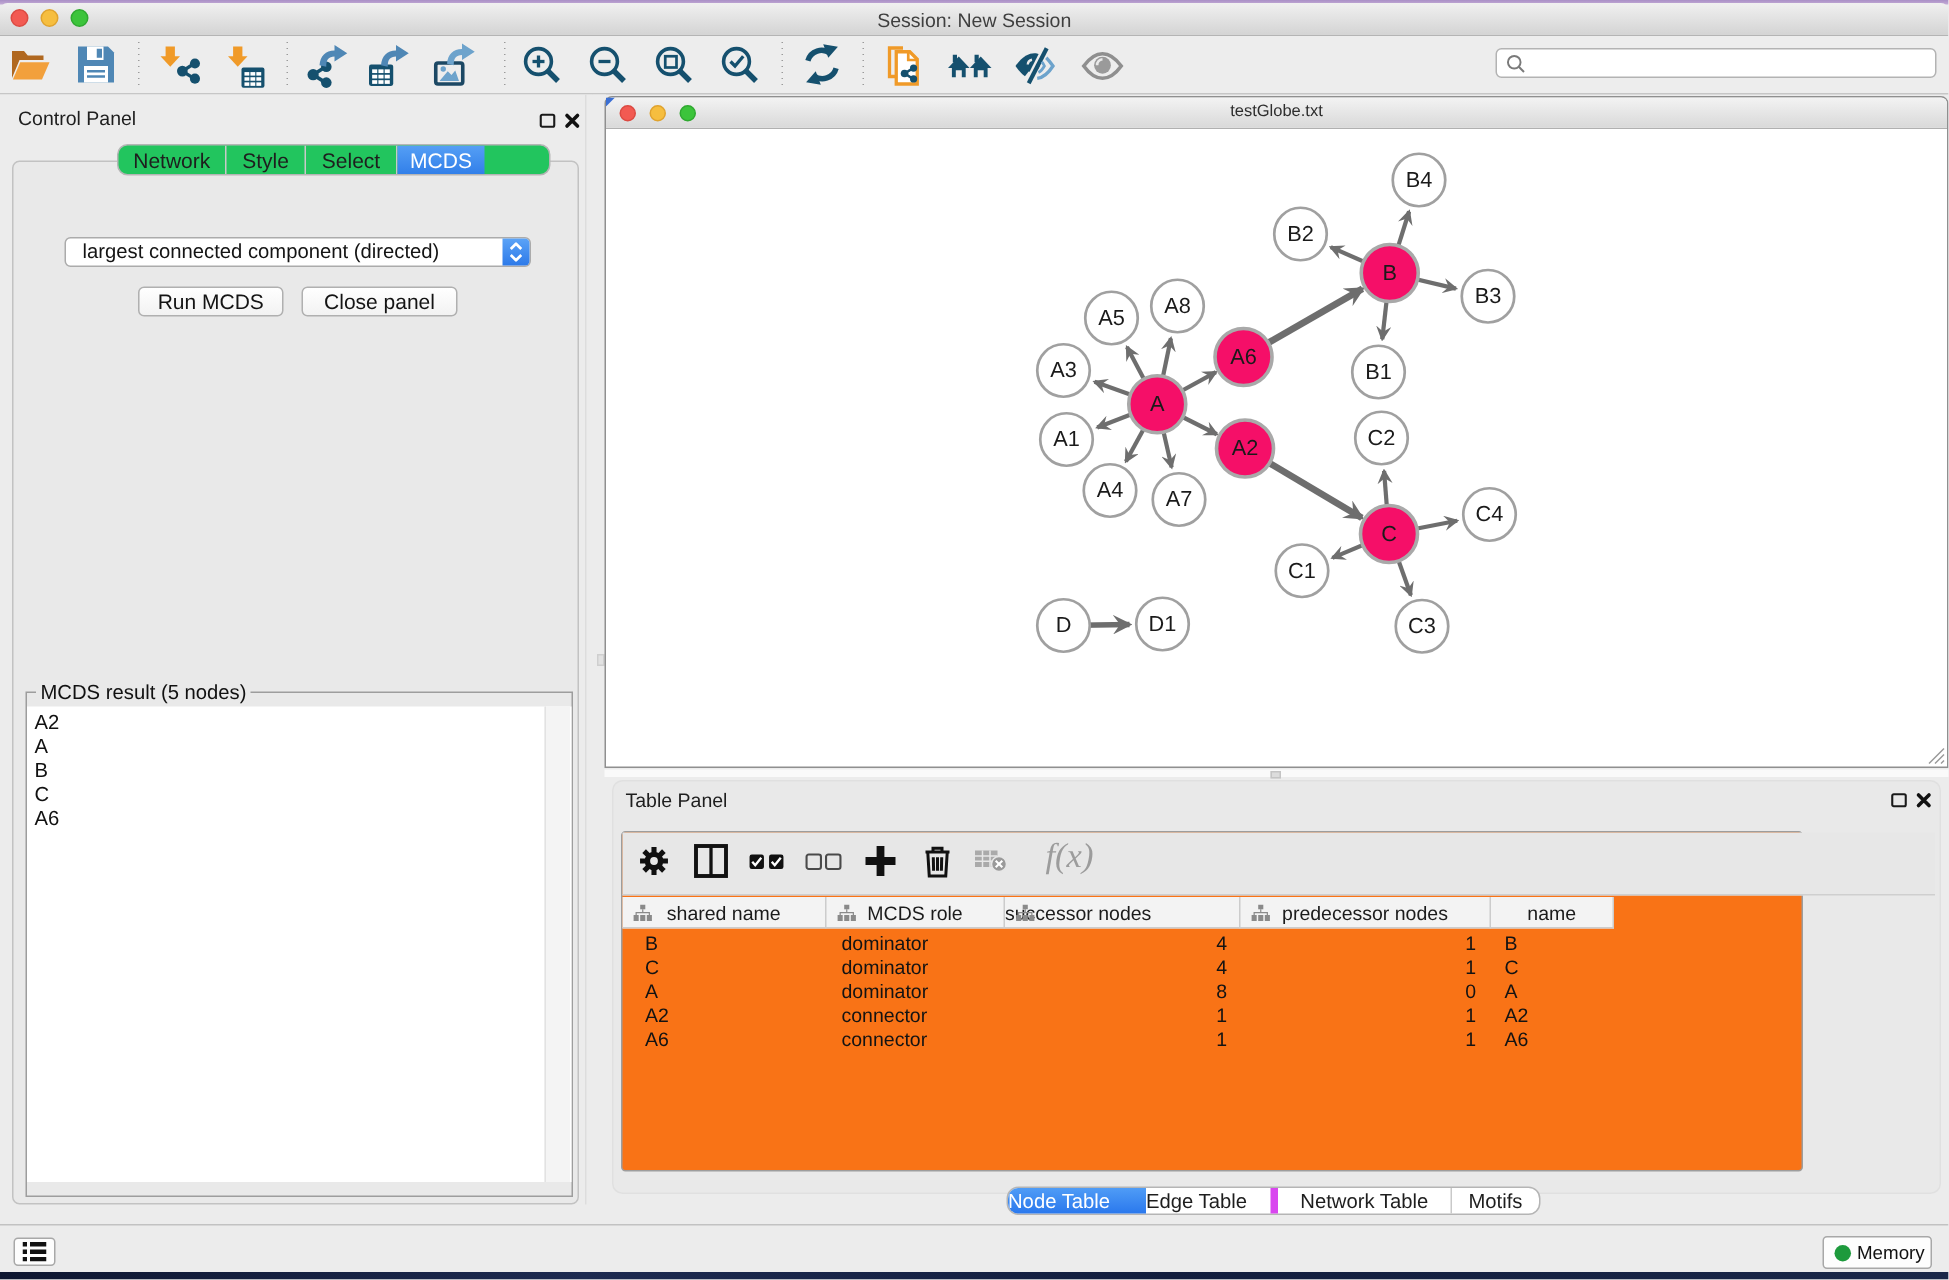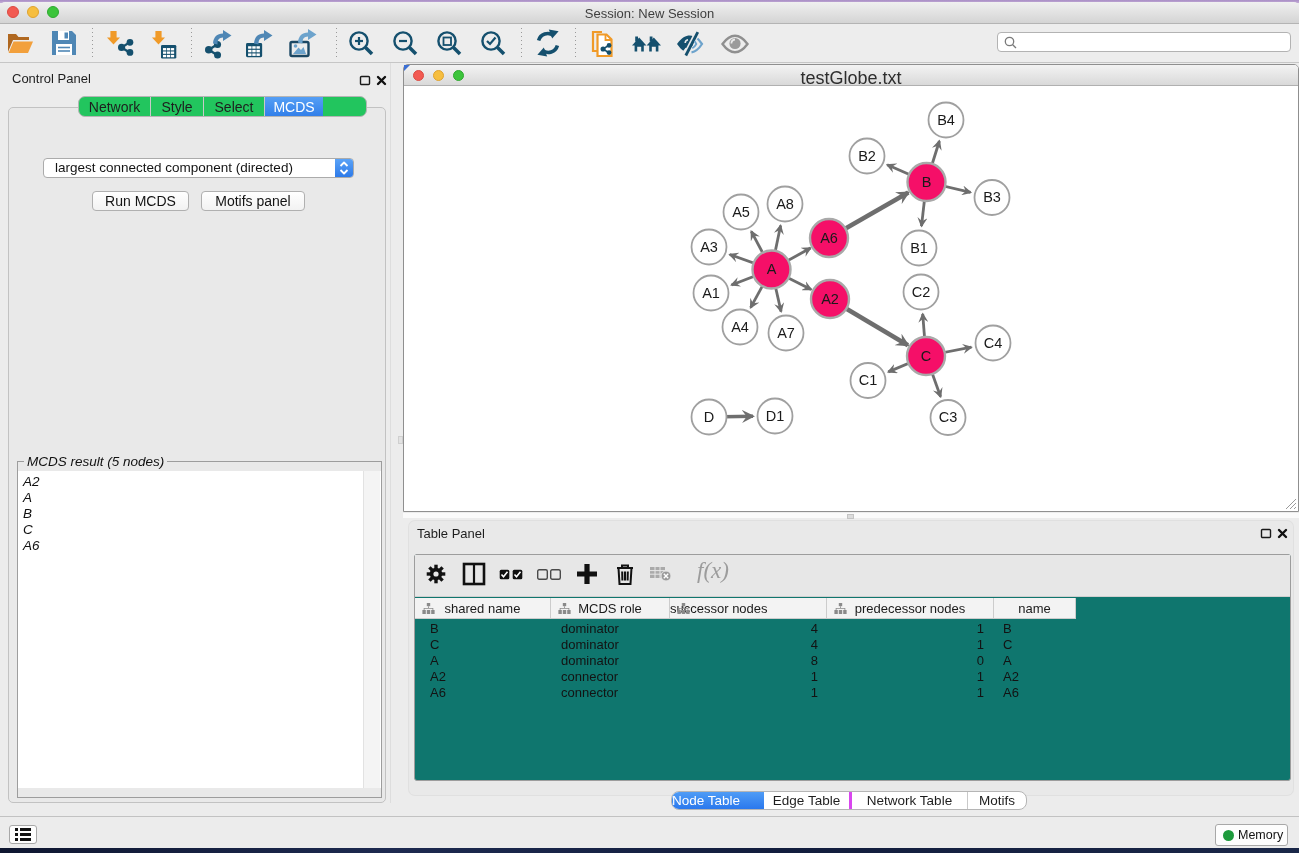--- a/index.html
+++ b/index.html
@@ -237,40 +237,40 @@
     <div class="abs" style="left:11px;top:1px;font-size:13.5px;color:#141414;">largest connected component (directed)</div>
     <div class="abs" style="right:0px;top:0px;width:18px;height:18px;background:linear-gradient(#5ba3f7,#2d7ae9);border-radius:0 3px 3px 0;">
       <svg width="18" height="18" viewBox="0 0 18 18">
           <path d="M5.5 7 L9 3.5 L12.5 7" fill="none" stroke="#fff" stroke-width="1.8" stroke-linejoin="round"></path>
           <path d="M5.5 11 L9 14.5 L12.5 11" fill="none" stroke="#fff" stroke-width="1.8" stroke-linejoin="round"></path>
         </svg>
     </div>
   </div>
 
   <div class="abs" style="left:92px;top:128px;width:97px;height:20px;background:linear-gradient(#fff,#f2f2f2);border:1px solid #b0b0b0;border-radius:4px;text-align:center;line-height:19px;font-size:14px;color:#141414;">Run MCDS</div>
-  <div class="abs" style="left:201px;top:128px;width:104px;height:20px;background:linear-gradient(#fff,#f2f2f2);border:1px solid #b0b0b0;border-radius:4px;text-align:center;line-height:19px;font-size:14px;color:#141414;">Motifs panel</div>
-
-  <div class="abs" style="left:17px;top:398px;width:365px;height:337px;border:1px solid #9d9d9d;font-style:italic;">
+  <div class="abs" style="left:201px;top:128px;width:104px;height:20px;background:linear-gradient(#fff,#f2f2f2);border:1px solid #b0b0b0;border-radius:4px;text-align:center;line-height:19px;font-size:14px;color:#141414;">Close panel</div>
+
+  <div class="abs" style="left:17px;top:398px;width:365px;height:337px;border:1px solid #9d9d9d;">
     <div class="abs" style="left:6px;top:-8px;background:#e9e9e9;padding:0 3px;font-size:13.5px;color:#111;">MCDS result (5 nodes)</div>
     <div class="abs" style="left:0px;top:9px;width:363px;height:317px;background:#fff;font-size:13.5px;color:#111;line-height:16px;padding:3px 0 0 5px;">A2<br>A<br>B<br>C<br>A6</div>
     <div class="abs" style="right:1px;top:9px;width:17px;height:317px;background:#f4f4f4;border-left:1px solid #e2e2e2;"></div>
   </div>
 </div>
 
 <div class="abs" style="left:395px;top:63px;width:9px;height:753px;background:#ececec;"></div>
 <div class="abs" style="left:390px;top:63px;width:1px;height:740px;background:#dddddd;"></div>
 <div class="abs" style="left:398px;top:436px;width:5px;height:8px;background:#e2e2e2;border:1px solid #cfcfcf;"></div>
 
 <div class="abs" style="left:403px;top:64px;width:896px;height:448px;background:#fff;border:1px solid #8f8f8f;border-radius:5px 5px 0 0;">
     <div class="abs" style="left:-1px;top:448px;width:897px;height:5px;background:#fafafa;"></div>
   <div class="abs" style="left:0;top:0;width:894px;height:21px;background:linear-gradient(#f3f3f3,#d9d9d9);border-bottom:1px solid #b0b0b0;border-radius:4px 4px 0 0;">
     <div class="abs" style="left:9px;top:5px;width:11px;height:11px;border-radius:50%;background:#f25a52;border:1px solid #dc4a42;"></div>
     <div class="abs" style="left:29px;top:5px;width:11px;height:11px;border-radius:50%;background:#f6be3f;border:1px solid #e0a32e;"></div>
     <div class="abs" style="left:49px;top:5px;width:11px;height:11px;border-radius:50%;background:#3cc43b;border:1px solid #2fa930;"></div>
-    <div class="abs" style="left:0;right:0;top:3px;text-align:center;font-size:18px;color:#2e2e2e;">testGlobe.txt</div>
+    <div class="abs" style="left:0;right:0;top:3px;text-align:center;font-size:11px;color:#2e2e2e;">testGlobe.txt</div>
     <svg width="6" height="6" style="position:absolute;left:0;top:0;">
         <path d="M0 0 L6 0 L0 6 z" fill="#3b6fd4"></path>
       </svg>
   </div>
   <svg class="abs" style="left:0;top:21px;" width="894" height="425" viewBox="0 0 894 425" font-family="Liberation Sans, sans-serif">
     <defs>
       <marker id="arw" viewBox="0 0 10 10" refX="8.5" refY="5" markerWidth="3.6" markerHeight="3.6" orient="auto-start-reverse">
         <path d="M0 0 L10 5 L0 10 L3.6 5 z" fill="#6e6e6e"></path>
       </marker>
       <marker id="arwB" viewBox="0 0 10 10" refX="8.5" refY="5" markerWidth="3.0" markerHeight="3.0" orient="auto-start-reverse">
@@ -349,21 +349,21 @@
 <div class="abs" style="left:403px;top:521px;width:896px;height:295px;background:#ececec;">
   <div class="abs" style="left:6px;top:0;width:884px;height:274px;background:#e9e9e9;border-radius:6px;box-shadow:0 0 0 1px #e0e0e0;"></div>
   <div class="abs" style="left:14px;top:5px;font-size:13px;color:#1e1e1e;">Table Panel</div>
   <svg class="abs" style="left:857px;top:7px;" width="12" height="11" viewBox="0 0 12 11">
       <rect x="1.5" y="1.5" width="9" height="8" rx="1" fill="none" stroke="#1a1a1a" stroke-width="1.4"></rect>
     </svg>
   <svg class="abs" style="left:874px;top:7px;" width="11" height="11" viewBox="0 0 11 11">
       <path d="M2 2 L9 9 M9 2 L2 9" stroke="#111" stroke-width="2.4" stroke-linecap="round"></path>
     </svg>
 
-  <div class="abs" style="left:11px;top:33px;width:877px;height:227px;background:#0f766e;border:1px solid #9d9d9d;border-radius:3px;">
+  <div class="abs" style="left:11px;top:33px;width:788px;height:227px;background:#f97316;border:1px solid #9d9d9d;border-radius:3px;">
     <div class="abs" style="left:0;top:0;width:875px;height:42px;background:#e7e7e7;border-bottom:1px solid #cfcfcf;">
 <svg class="abs" style="left:8px;top:6px;" width="26" height="26" viewBox="0 0 26 26">
           <g fill="#111">
             <circle cx="13" cy="13" r="6.2"></circle>
             <g stroke="#111" stroke-width="3.4">
               <line x1="13" y1="13" x2="22.30" y2="13.00"></line>
               <line x1="13" y1="13" x2="19.58" y2="19.58"></line>
               <line x1="13" y1="13" x2="13.00" y2="22.30"></line>
               <line x1="13" y1="13" x2="6.42" y2="19.58"></line>
               <line x1="13" y1="13" x2="3.70" y2="13.00"></line>
@@ -498,21 +498,21 @@
         <div class="abs" style="left:15px;top:64px;height:16px;line-height:16px;">A6</div>
         <div class="abs" style="left:146px;top:64px;height:16px;line-height:16px;">connector</div>
         <div class="abs" style="left:255px;top:64px;width:148px;height:16px;line-height:16px;text-align:right;">1</div>
         <div class="abs" style="left:412px;top:64px;width:157px;height:16px;line-height:16px;text-align:right;">1</div>
         <div class="abs" style="left:588px;top:64px;height:16px;line-height:16px;">A6</div>
     </div>
   </div>
 
   <div class="abs" style="left:268px;top:270px;width:356px;height:19px;background:#fff;border:1px solid #b5b5b5;border-radius:8px;overflow:hidden;font-size:13.5px;color:#1e1e1e;">
     <div class="abs" style="left:0;top:0;width:92px;height:19px;line-height:18px;background:linear-gradient(#4f9cf6,#2674ec);color:#fff;">Node Table</div>
-    <div class="abs" style="left:92px;top:0;width:88px;height:19px;text-align:center;line-height:18px;border-right:3px solid #d946ef;">Edge Table</div>
+    <div class="abs" style="left:92px;top:0;width:88px;height:19px;line-height:18px;border-right:5px solid #d946ef;">Edge Table</div>
     <div class="abs" style="left:180px;top:0;width:116px;height:19px;text-align:center;line-height:18px;border-right:1px solid #c9c9c9;">Network Table</div>
     <div class="abs" style="left:296px;top:0;width:58px;height:19px;text-align:center;line-height:18px;">Motifs</div>
   </div>
 </div>
 
 <div class="abs" style="left:0;top:816px;width:1299px;height:40px;background:#ececec;border-top:1px solid #c2c2c2;">
   <div class="abs" style="left:9px;top:8px;width:28px;height:19px;background:#fdfdfd;border:1px solid #a8a8a8;border-radius:3px;">
     <svg width="16" height="13" viewBox="0 0 16 13" style="position:absolute;left:5px;top:2px;">
         <g fill="#111">
           <rect x="0" y="0" width="3" height="3"></rect>

